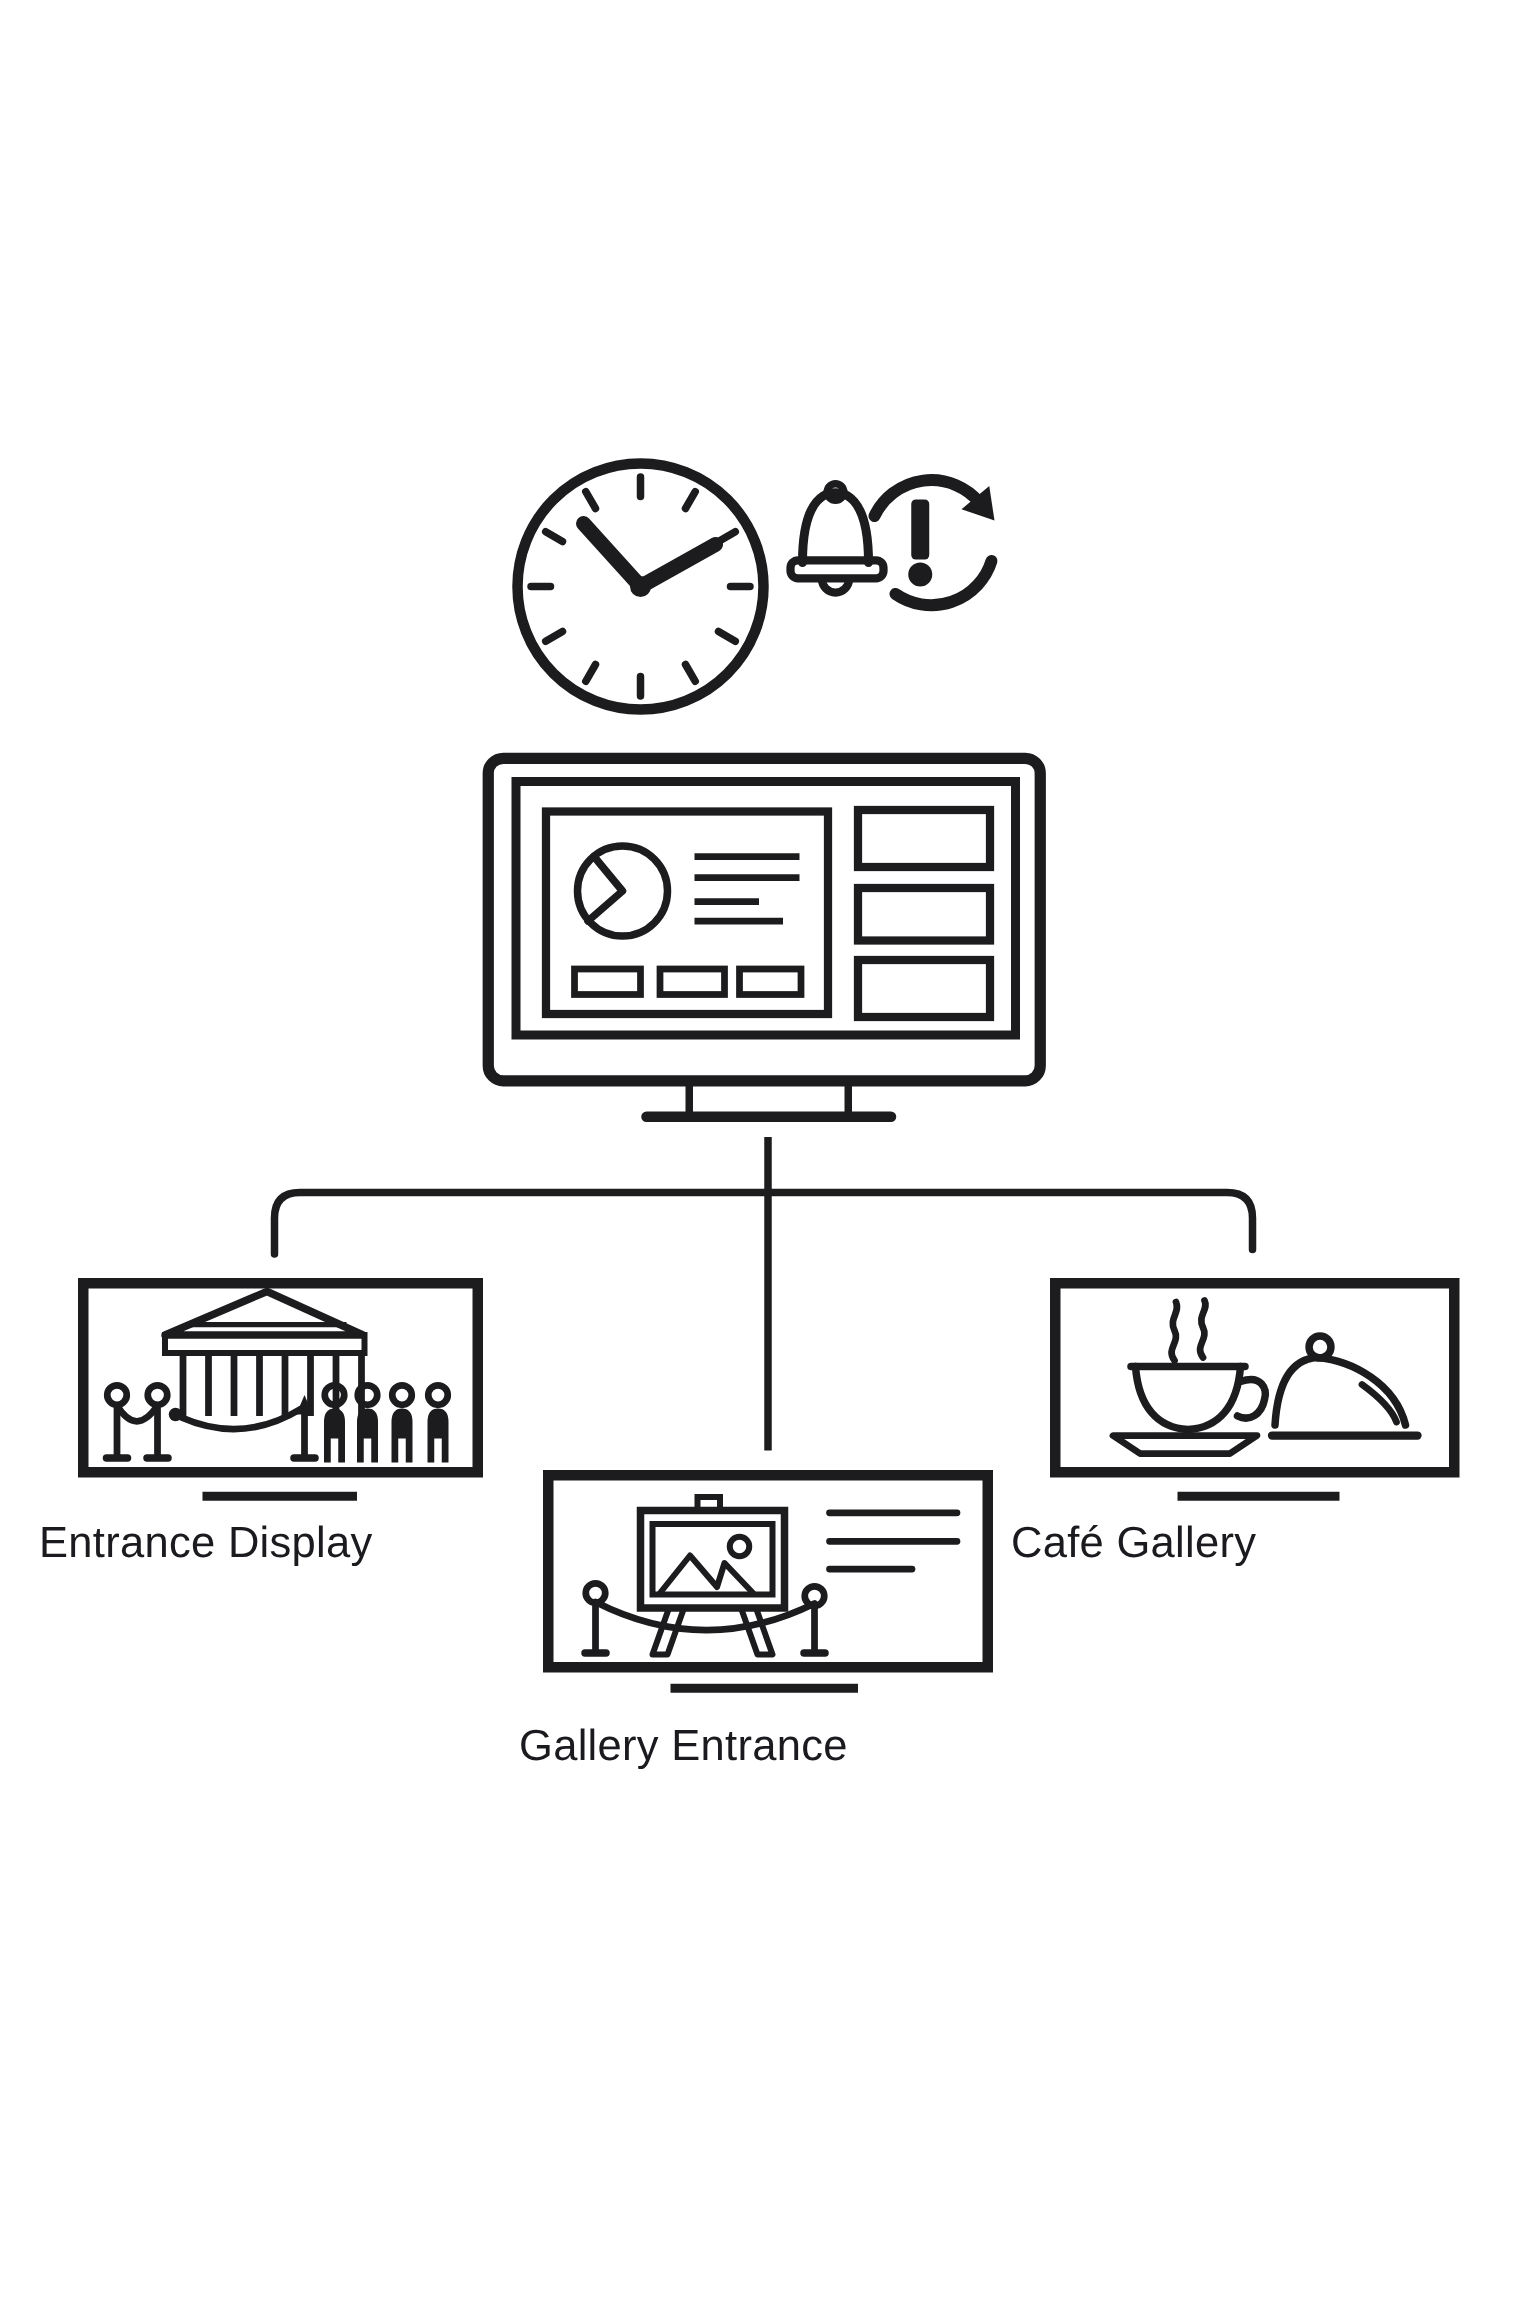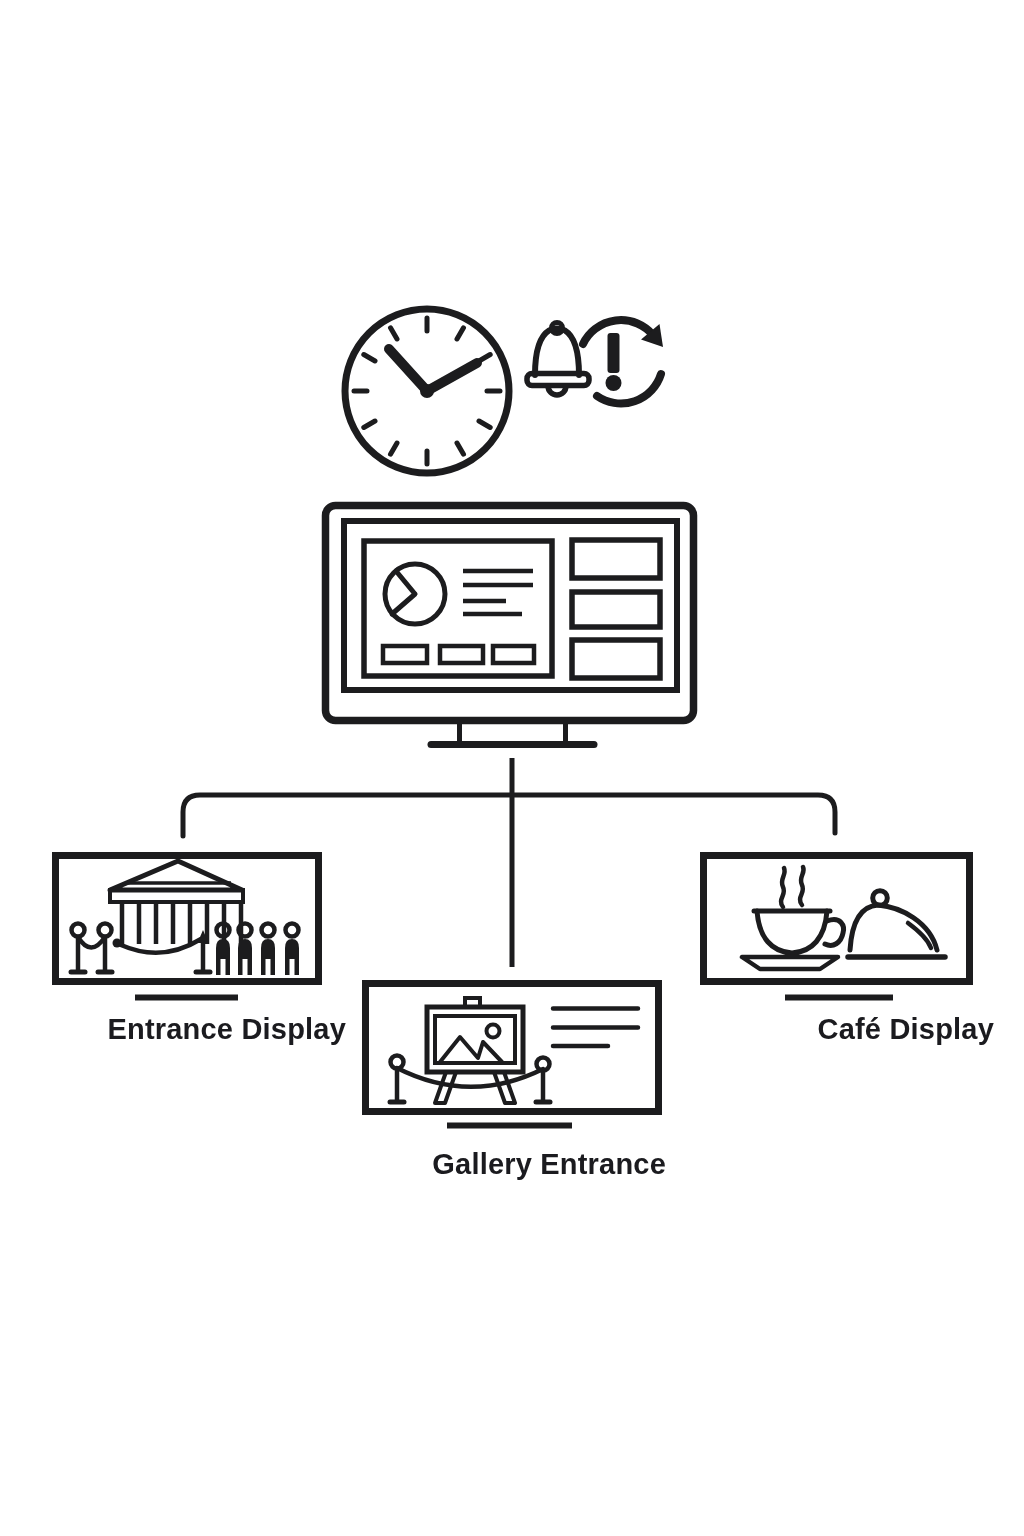--- a/index.html
+++ b/index.html
@@ -11,25 +11,24 @@
     overflow:hidden;
   }
   .abs{position:absolute;}
   
   .s{stroke:#1c1c1e;fill:none;stroke-linecap:round;stroke-linejoin:round;}
   .sq{stroke:#1c1c1e;fill:none;stroke-linecap:butt;stroke-linejoin:miter;}
   .f{fill:#1c1c1e;stroke:none;}
   .node-label{
     position:absolute;
     width:320px;
-    text-align:right;
+    text-align:left;
     color:#1b1b1f;
     font-size:29px;
     letter-spacing:0.2px;
-    font-weight:bold;
   }
 </style>
 </head>
 <body>
 
 <div class="canvas">
 
   <svg class="abs" style="left:330px;top:295px;" width="350" height="200" viewBox="330 295 350 200">
 
     <g>
@@ -177,15 +176,15 @@
       <path class="s" stroke-width="4.5" d="M742,957 L838,957 L820,969 L760,969 Z"></path>
     </g>
     <g>
       <circle class="s" cx="880" cy="898" r="7.3" stroke-width="5"></circle>
       <path class="s" stroke-width="5" d="M850,950 C852,918 863,906 878,905 C901,907 930,922 937,950"></path>
       <path class="s" stroke-width="4.5" d="M908,923 C919,931 928,940 931,948"></path>
       <path class="s" stroke-width="5.5" d="M848,957 L945,957"></path>
     </g>
     <path class="sq" stroke-width="6" d="M785,997.5 L893,997.5"></path>
   </svg>
-  <div class="node-label" style="left:674px;top:1013px;">Café Display</div>
+  <div class="node-label" style="left:674px;top:1013px;">Café Gallery</div>
 
 </div>
 
 </body></html>

